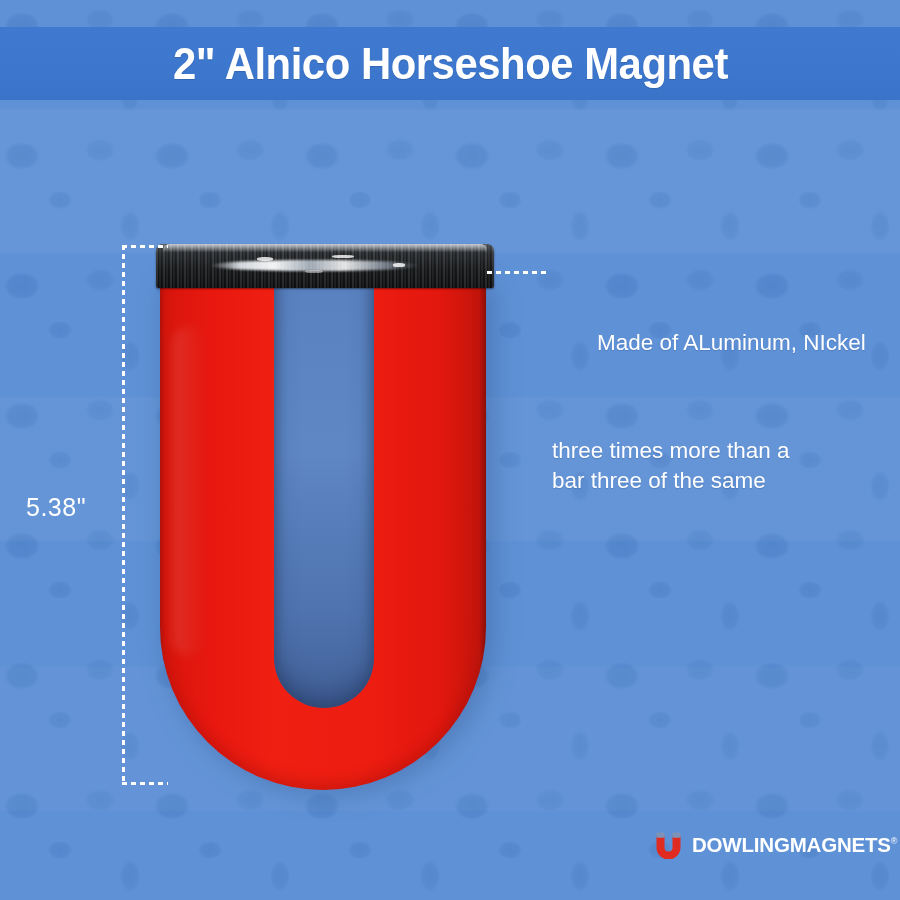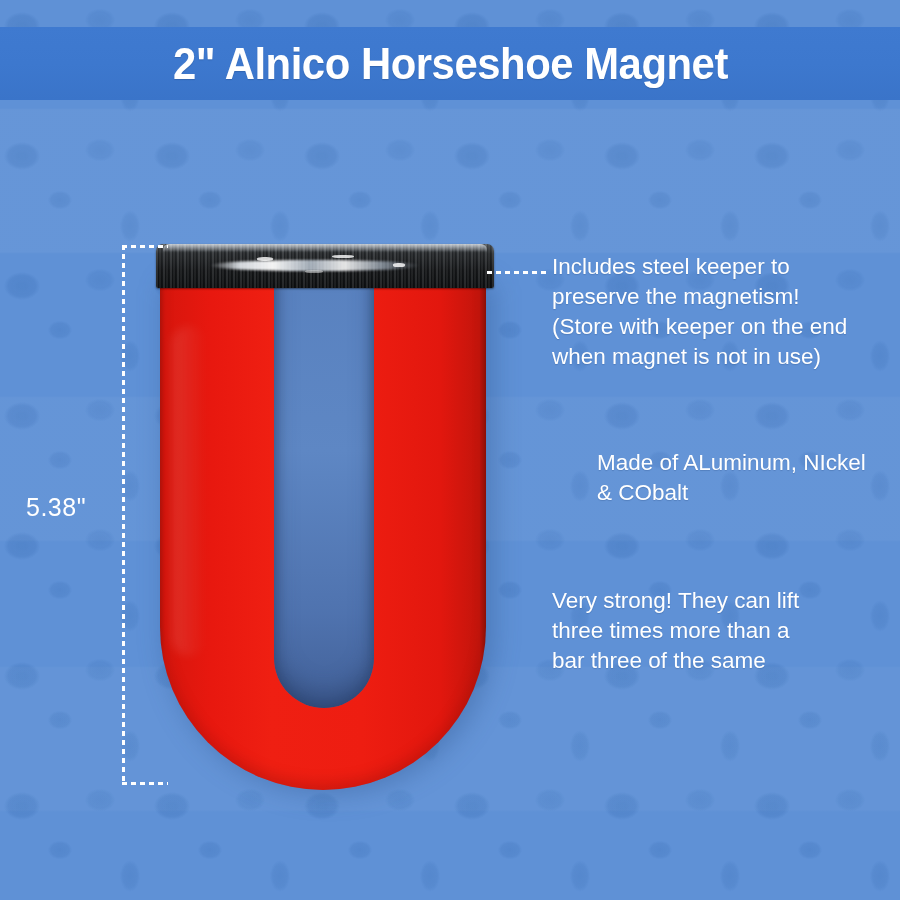--- a/index.html
+++ b/index.html
@@ -348,34 +348,36 @@
     <div class="dim-h top"></div>
     <div class="dim-v"></div>
     <div class="dim-h bottom"></div>
   </div>
   <div class="dim-label">5.38"</div>
 
   <div class="leader"></div>
 
   <div class="notes">
 
-    <p class="note note-1">
-      <span>Includes steel keeper to</span>
-      <span>preserve the magnetism!</span>
-      <span>(Store with keeper on the end</span>
-      <span>when magnet is not in use)</span>
-    </p>
 
     <p class="note note-2">
       <span>Made of ALuminum, NIckel</span>
-      <span>&amp; CObalt</span>
     </p>
 
     <p class="note note-3">
-      <span>Very strong! They can lift</span>
       <span>three times more than a</span>
       <span>bar three of the same</span>
     </p>
 
   </div>
 
+  <div class="logo">
+    <span class="logo-mark">
+      <svg width="29" height="27" viewBox="0 0 29 27" xmlns="http://www.w3.org/2000/svg">
+        <path d="M2.5 4 H10.5 V15.5 a4 4 0 0 0 8 0 V4 H26.5 V15.5 a12 12 0 0 1 -24 0 Z" fill="#e02b20"></path>
+        <rect x="2.5" y="0.5" width="8" height="5.2" rx="1" fill="#7f93b8"></rect>
+        <rect x="18.5" y="0.5" width="8" height="5.2" rx="1" fill="#7f93b8"></rect>
+      </svg>
+    </span>
+    <span class="logo-text"><span style="display:inline">DOWLINGMAGNETS</span><span class="logo-reg">®</span></span>
+  </div>
 
 </div>
 
 </body></html>

